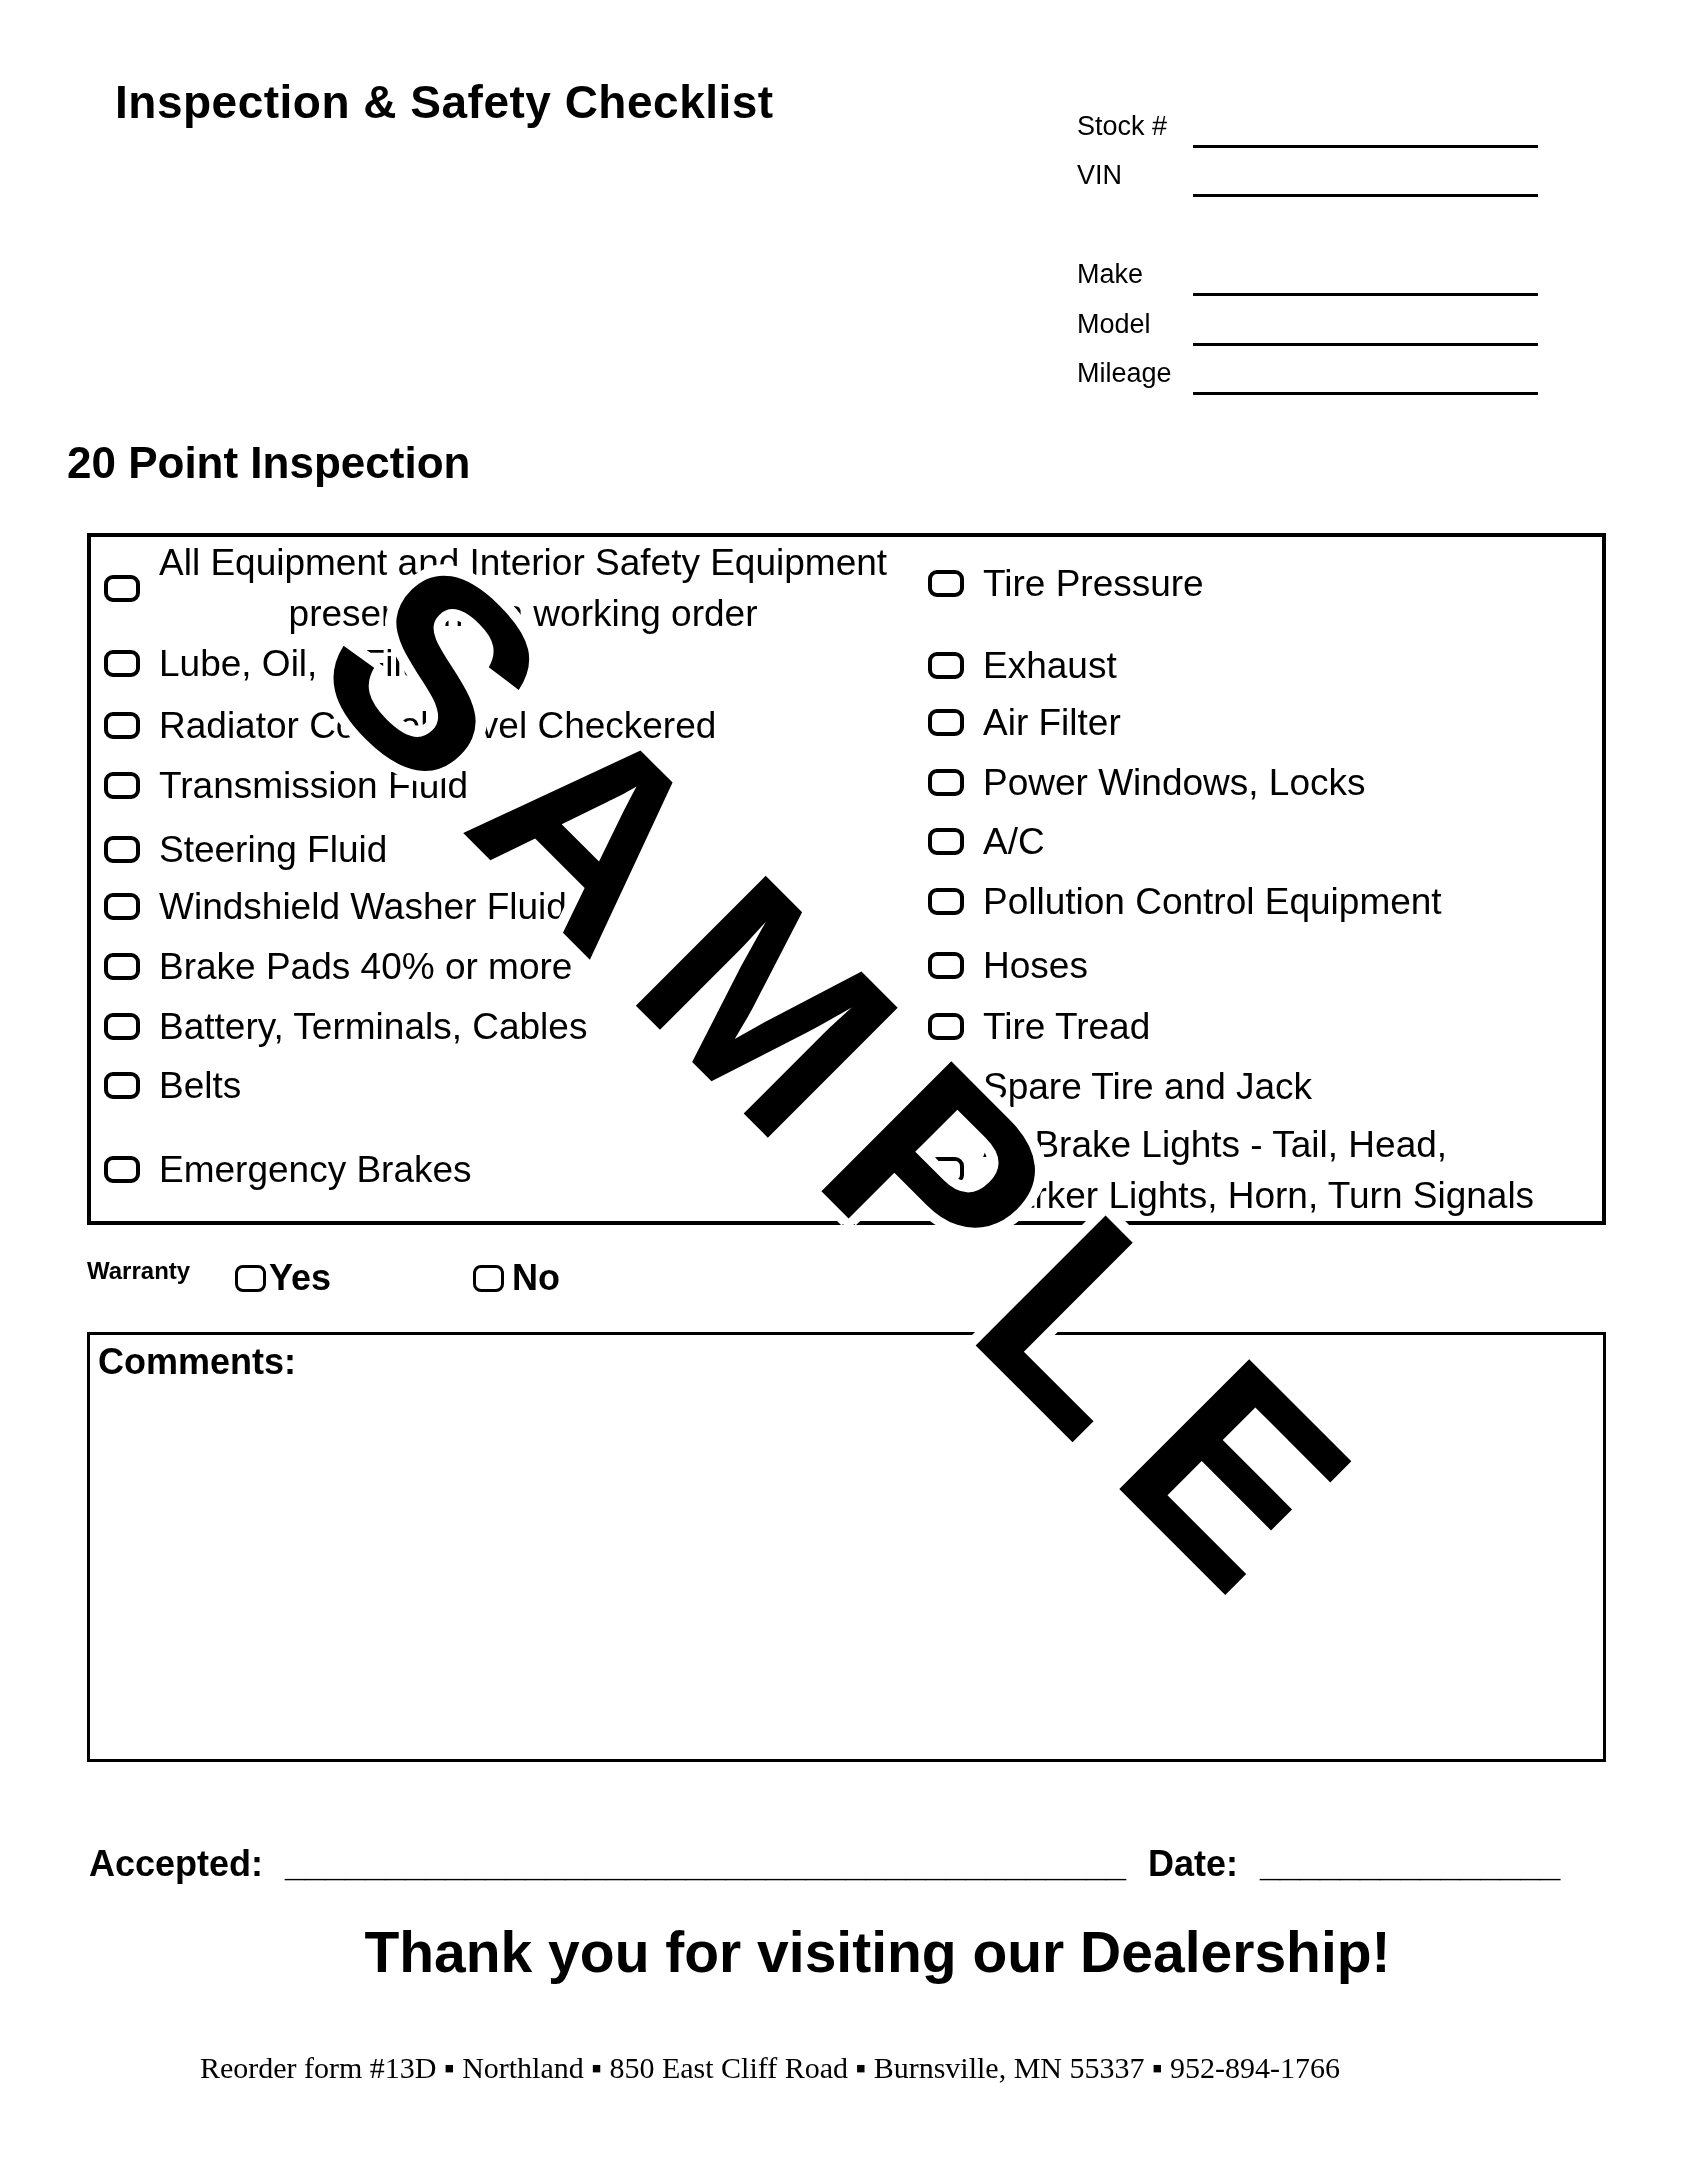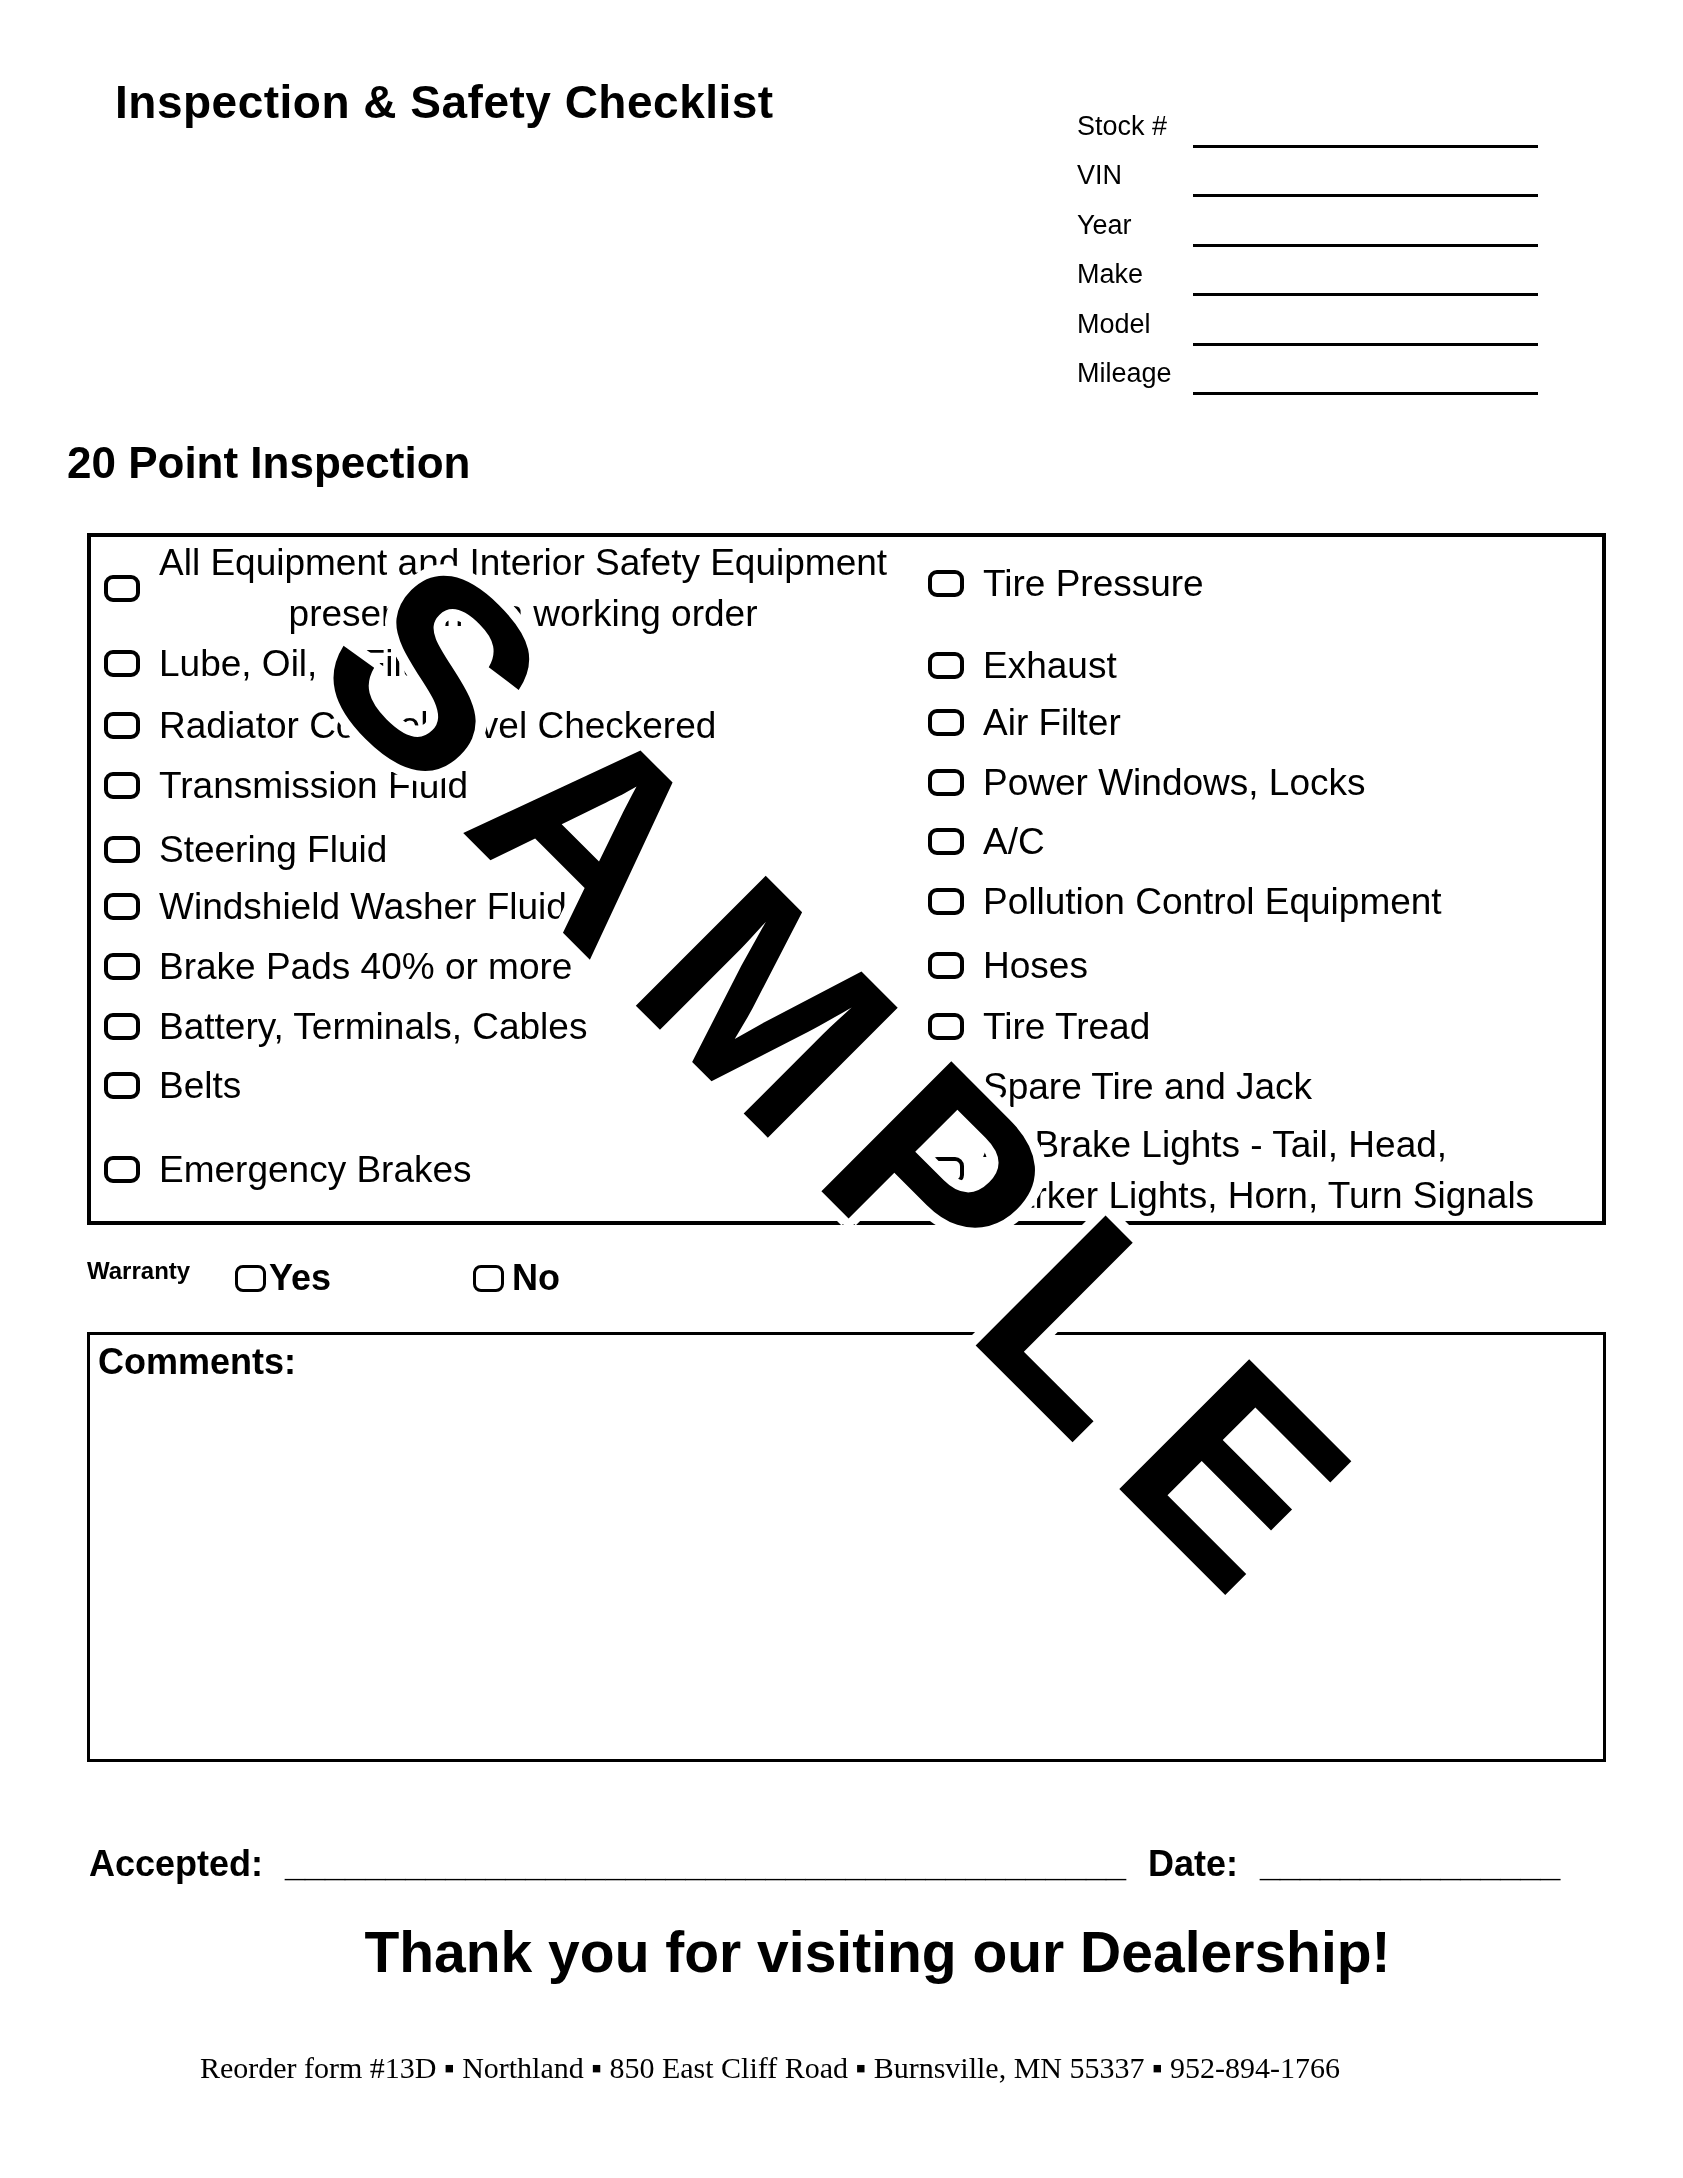--- a/index.html
+++ b/index.html
@@ -62,24 +62,20 @@
 <div class="page">
 
   <div class="abs page-title">Inspection &amp; Safety Checklist</div>
 
   <div class="abs vfield" style="top:111px">
     <span class="flabel">Stock #</span>
     <span class="fline"></span>
   </div>
   <div class="abs vfield" style="top:160px">
     <span class="flabel">VIN</span>
-    <span class="fline"></span>
-  </div>
-  <div class="abs vfield" style="top:210px">
-    <span class="flabel">Year</span>
     <span class="fline"></span>
   </div>
   <div class="abs vfield" style="top:259px">
     <span class="flabel">Make</span>
     <span class="fline"></span>
   </div>
   <div class="abs vfield" style="top:309px">
     <span class="flabel">Model</span>
     <span class="fline"></span>
   </div>

